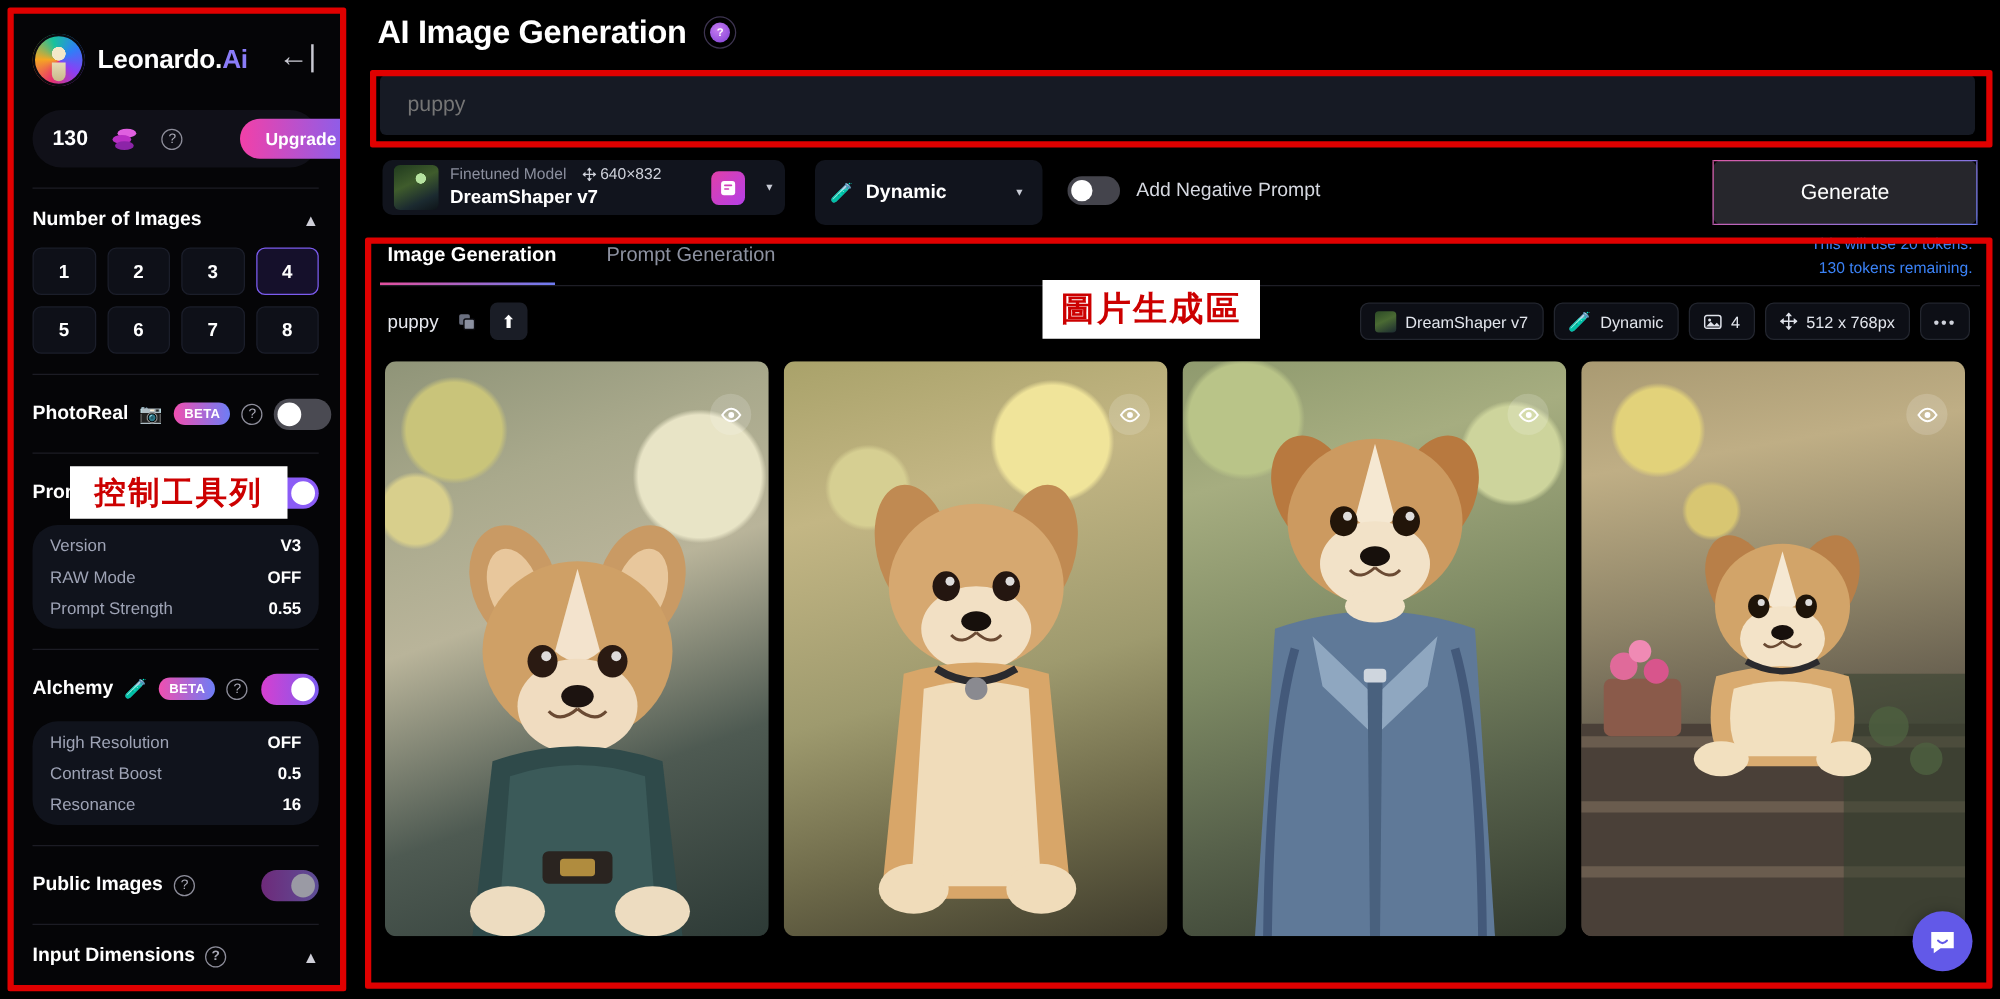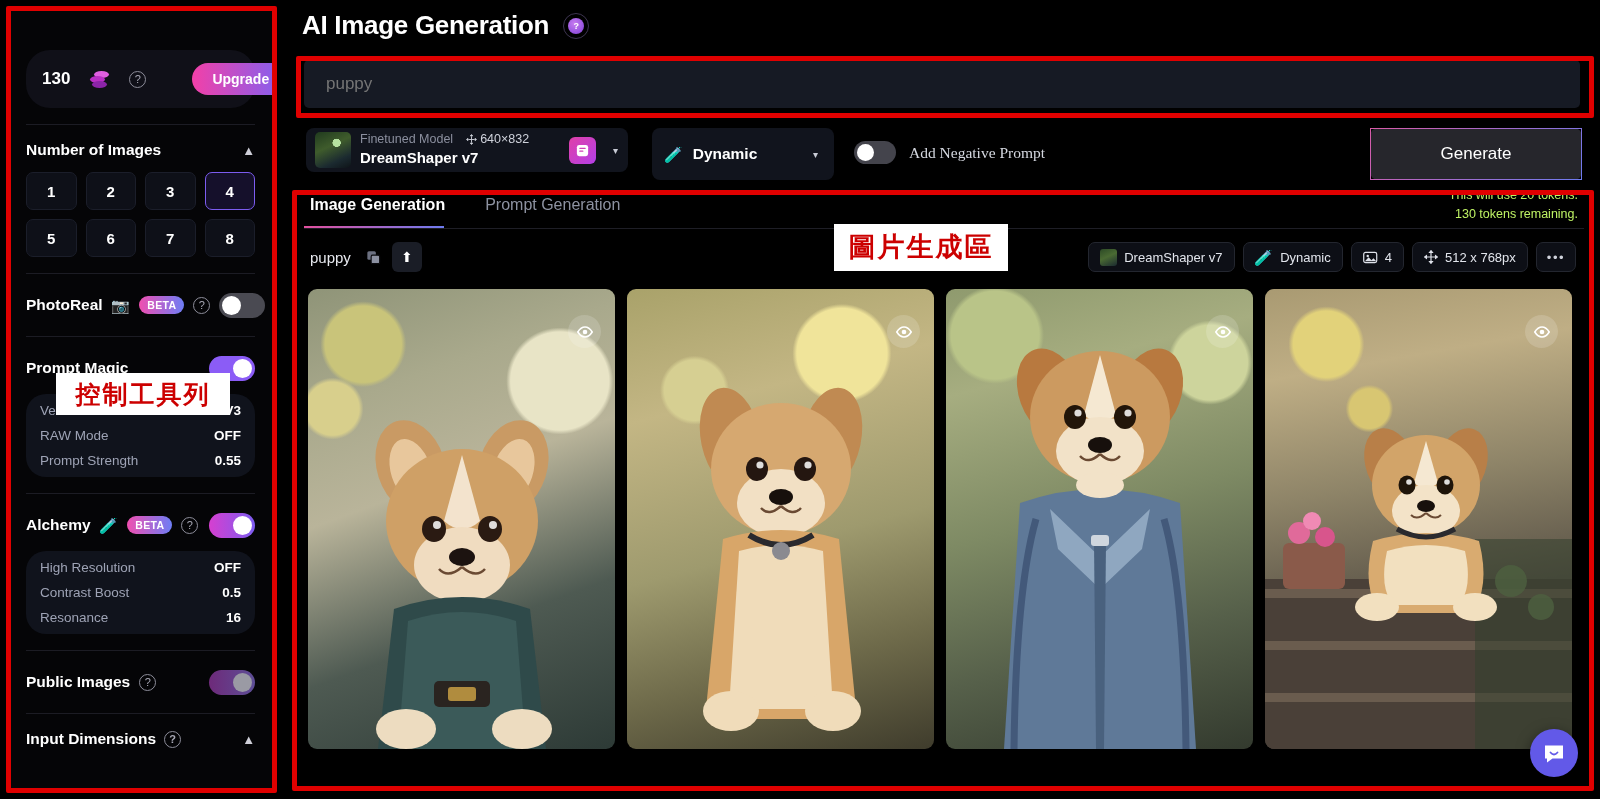--- a/index.html
+++ b/index.html
@@ -44,21 +44,21 @@
     background: linear-gradient(#e7dcb6, #c9b98a);
   }
   .brand-name { font-size: 21px; font-weight: 700; color: #fff; letter-spacing: -0.2px; }
   .brand-name .ai { color: #8a7cf8; }
   .collapse-btn {
     margin-left: auto; color: #c9c9d2; font-size: 24px;
     line-height: 1; cursor: pointer; padding: 0 2px 4px 2px;
   }
 
   .credits-pill {
-    margin-top: 28px; height: 58px; background: #101018;
+    margin-top: 14px; height: 46px; background: #101018;
     border-radius: 24px; display: flex; align-items: center;
     padding: 0 8px 0 16px; gap: 20px;
   }
   .credits-num { font-size: 17px; font-weight: 700; color: #fff; }
   .coin-icon { width: 19px; height: 17px; position: relative; flex-shrink: 0; }
   .coin-icon i {
     position: absolute; display: block; width: 15px; height: 7px;
     border-radius: 50%; background: #d13fd1;
   }
   .coin-icon i:nth-child(1) { left: 4px; top: 0; background: #e05fe0; }
@@ -196,35 +196,35 @@
   .preset-card {
     position: absolute; left: 348px; top: 0; width: 182px; height: 52px;
     background: #11141d; border-radius: 8px;
     display: flex; align-items: center; padding: 0 12px; gap: 10px;
     cursor: pointer;
   }
   .preset-card .lbl { font-size: 15.5px; font-weight: 700; color: #fff; }
 
   .neg-toggle-wrap {
     position: absolute; left: 550px; top: 13px;
-    display: flex; align-items: center; gap: 13px; font-family: Liberation Serif, serif;
+    display: flex; align-items: center; gap: 13px;
   }
   .neg-toggle { width: 42px; height: 23px; border-radius: 12px; background: #44444c; position: relative; cursor: pointer; }
   .neg-toggle i { position: absolute; left: 3px; top: 3px; width: 17px; height: 17px; border-radius: 50%; background: #fff; }
   .neg-label { font-size: 15.5px; color: #d5d8e0; }
 
   .generate-btn {
     position: absolute; right: 2px; top: 0; width: 212px; height: 52px;
     border-radius: 8px; background: #26262c;
     border: 1px solid; border-image: linear-gradient(135deg, #d95ba8, #6d7bf0) 1;
     color: #fff; font-size: 17px; cursor: pointer; font-family: inherit;
   }
   .token-note {
     position: absolute; right: 6px; top: 58px;
-    text-align: right; font-size: 12.5px; color: #bef264; line-height: 1.55;
+    text-align: right; font-size: 12.5px; color: #3b82f6; line-height: 1.55;
   }
 
   .results { position: absolute; left: 14px; top: 196px; width: 1280px; height: 470px; }
   .tabs { display: flex; gap: 40px; padding-left: 6px; position: relative; }
   .tab { font-size: 16px; color: #8d92a1; padding-bottom: 14px; cursor: pointer; }
   .tab.active { color: #fff; font-weight: 700; }
   .tab.active::after {
     content: ""; position: absolute; left: 0; bottom: 0;
     width: 140px; height: 2.5px;
     background: linear-gradient(90deg, #e2509e, #6d7bf0);
@@ -281,20 +281,25 @@
     box-shadow: 0 4px 14px rgba(0,0,0,0.5);
   }
 </style>
 </head>
 <body>
 
 <div class="app">
 
   <div class="sidebar">
 
+    <div class="brand-row">
+      <div class="brand-logo"></div>
+      <div class="brand-name"><span>Leonardo.</span><span class="ai">Ai</span></div>
+      <div class="collapse-btn">←|</div>
+    </div>
 
     <div class="credits-pill">
       <span class="credits-num">130</span>
       <span class="coin-icon">
           <i></i>
           <i></i>
           <i></i>
         </span>
       <span class="q-icon">?</span>
       <span class="vdiv"></span>

